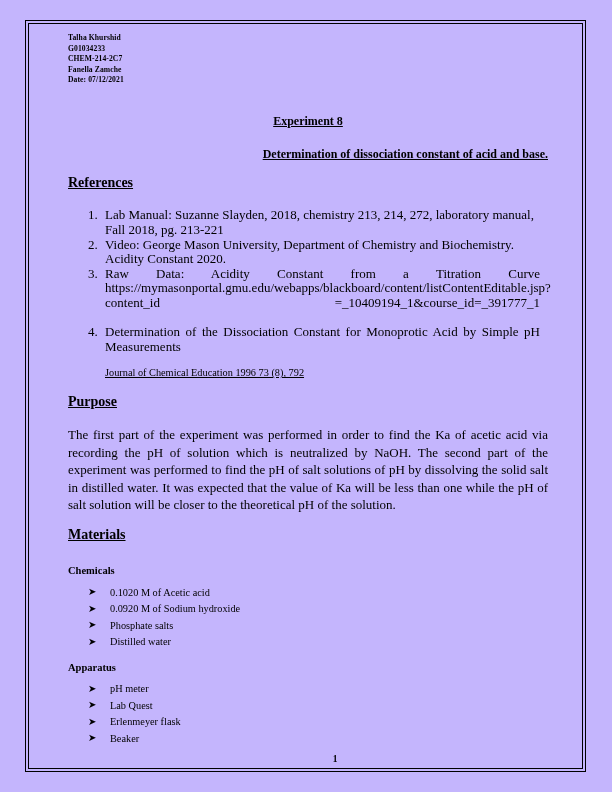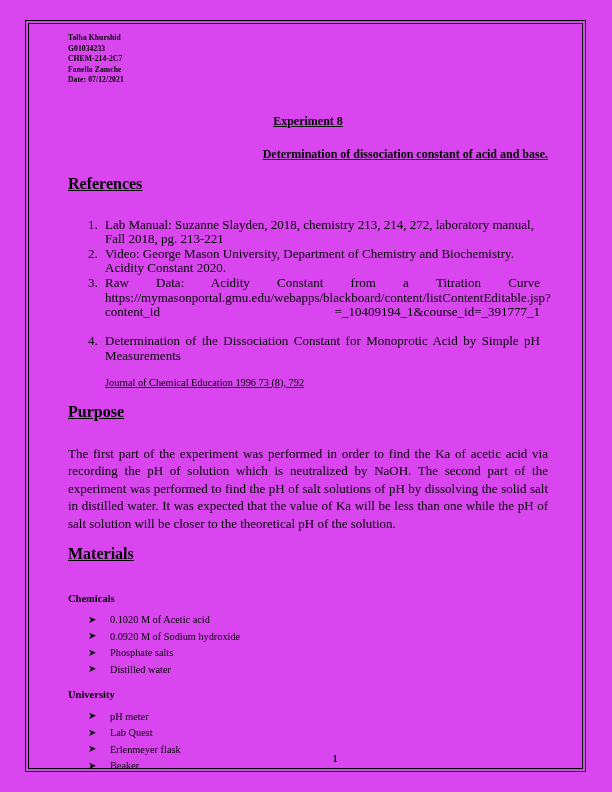--- a/index.html
+++ b/index.html
@@ -9,21 +9,21 @@
     background: #ffffff;
   }
   body {
     font-family: "Liberation Serif", "DejaVu Serif", serif;
     color: #000000;
   }
   .page {
     position: relative;
     width: 612px;
     height: 792px;
-    background: #d946ef;
+    background: #c4b5fd;
     overflow: hidden;
     box-sizing: border-box;
   }
   
   .page-frame {
     position: absolute;
     left: 25px;
     top: 20px;
     width: 561px;
     height: 752px;
@@ -70,25 +70,25 @@
   }
   .title-sub {
     font-weight: bold;
     font-size: 12px;
     text-decoration: underline;
     display: inline-block;
   }
 
   .sec-head {
     font-weight: bold;
-    font-size: 16px;
+    font-size: 14px;
     text-decoration: underline;
     display: inline-block;
     margin-top: 13px;
-    margin-bottom: 19px;
+    margin-bottom: 12px;
   }
   .sub-head {
     font-weight: bold;
     font-size: 10.5px;
     display: inline-block;
     margin-top: 11px;
     margin-bottom: 2px;
     text-align: right;
   }
   .sec-head-wrap, .sub-head-wrap { line-height: 1.1; }
@@ -243,21 +243,21 @@
         <span class="arrow">➤</span>
         <span>Phosphate salts</span>
       </li>
       <li>
         <span class="arrow">➤</span>
         <span>Distilled water</span>
       </li>
     </ul>
 
     <div class="sub-head-wrap">
-      <span class="sub-head">University</span>
+      <span class="sub-head">Apparatus</span>
     </div>
     <ul class="bullets">
       <li>
         <span class="arrow">➤</span>
         <span>pH meter</span>
       </li>
       <li>
         <span class="arrow">➤</span>
         <span>Lab Quest</span>
       </li>

